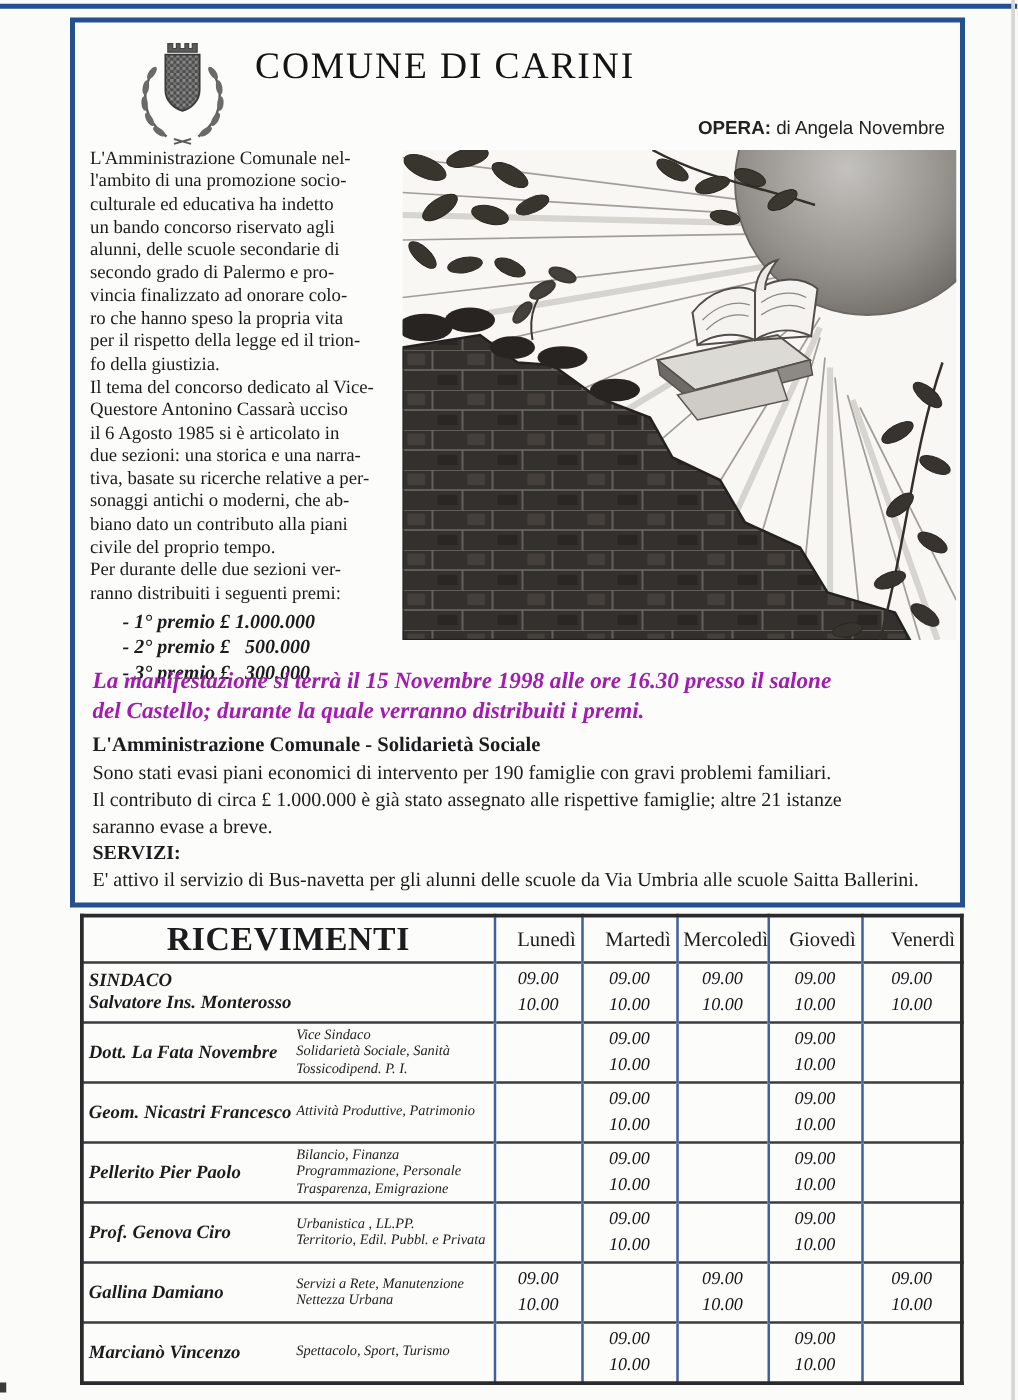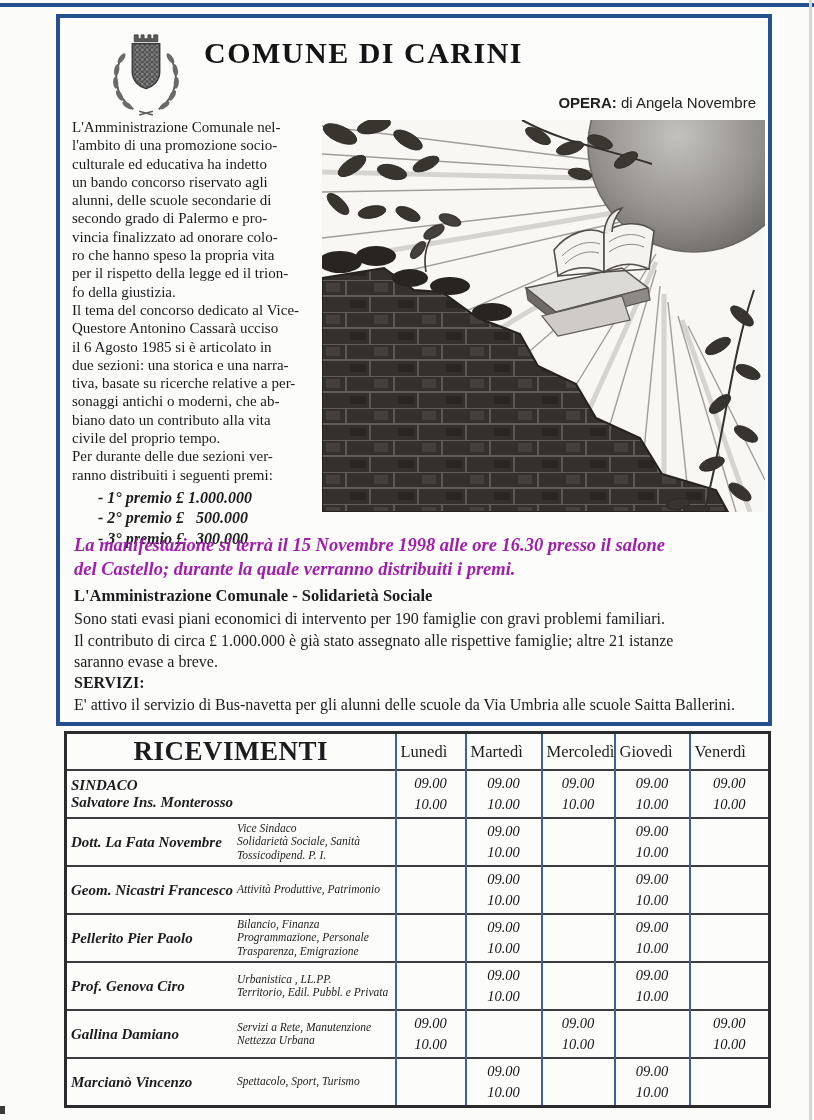--- a/index.html
+++ b/index.html
@@ -4,21 +4,21 @@
 <style>
   html,body{margin:0;padding:0;}
   body{width:814px;height:1120px;background:#e9e9e7;font-family:"Liberation Serif",serif;color:#1c1c1e;}
   .page{position:relative;width:814px;height:1120px;background:#fbfbf9;overflow:hidden;}
   .page::after{content:"";position:absolute;top:0;right:2px;width:3px;height:100%;background:#d6d6d2;}
   .top-rule{position:absolute;left:0;top:3px;width:100%;height:4px;background:#24508e;}
   .speck{position:absolute;left:0px;top:1106px;width:5px;height:8px;background:#3a3a3a;}
 
   .main-box{position:absolute;left:56px;top:14px;width:708px;height:704px;border:4px solid #24508e;background:#fcfcfa;}
   .crest{position:absolute;left:42px;top:10px;width:88px;height:92px;}
-  .doc-title{position:absolute;left:144px;top:18px;font-size:30px;font-weight:bold;letter-spacing:1.5px;color:#141416;}
+  .doc-title{position:absolute;left:144px;top:18px;font-size:30px;font-weight:normal;letter-spacing:1.5px;color:#141416;}
   .opera-line{position:absolute;right:12px;top:76px;font-family:"Liberation Sans",sans-serif;font-size:15px;color:#222;}
   .opera-line .lbl{font-weight:bold;}
 
   .left-col{position:absolute;left:12px;top:100px;width:254px;}
   .para div{font-size:15px;line-height:18.3px;white-space:pre;color:#1b1b1d;}
   .prizes{margin-top:4px;padding-left:26px;}
   .prizes div{font-size:16px;line-height:20.5px;font-weight:bold;font-style:italic;white-space:pre;}
 
   .artwork{position:absolute;left:262px;top:102px;width:443px;height:392px;}
 
@@ -30,21 +30,21 @@
   .solid-body div{font-size:16px;line-height:21.5px;}
   .servizi-heading{position:absolute;left:14px;top:656px;font-size:16px;font-weight:bold;}
   .servizi-text{position:absolute;left:14px;top:678px;width:690px;font-size:16px;}
 
   .table-wrap{position:absolute;left:64px;top:731px;width:704px;}
   table.ricev{width:704px;border-collapse:collapse;table-layout:fixed;border:3px solid #2b2b2e;background:#fcfcfa;}
   table.ricev th,table.ricev td{border-left:2px solid #3f5f9e;border-top:2px solid #3b3b40;padding:2px 4px;vertical-align:middle;}
   table.ricev th:first-child,table.ricev td:first-child{border-left:none;}
   table.ricev thead th{border-top:none;}
   th.t-title{font-size:27px;font-weight:bold;letter-spacing:.5px;text-align:center;padding:2px 0 4px 0;}
-  th.t-day{font-size:16.5px;font-weight:normal;text-align:left;}
+  th.t-day{font-size:16.5px;font-weight:normal;text-align:right;}
   td.who{padding:4px 6px;}
   .who-flex{display:flex;align-items:center;min-height:30px;}
   .names{width:166px;flex:none;}
   .nm{font-size:15px;font-weight:bold;font-style:italic;line-height:17px;}
   .roles{flex:1;font-size:11.5px;font-style:italic;line-height:13.5px;white-space:pre-line;color:#222;}
   td.slot{text-align:center;font-size:14.5px;font-style:italic;line-height:21px;white-space:pre-line;color:#15151a;}
 </style>
 </head>
 <body>
 
@@ -100,21 +100,21 @@
           <div>per il rispetto della legge ed il trion-</div>
           <div>fo della giustizia.</div>
         </div>
       <div class="para">
           <div>Il tema del concorso dedicato al Vice-</div>
           <div>Questore Antonino Cassarà ucciso</div>
           <div>il 6 Agosto 1985 si è articolato in</div>
           <div>due sezioni: una storica e una narra-</div>
           <div>tiva, basate su ricerche relative a per-</div>
           <div>sonaggi antichi o moderni, che ab-</div>
-          <div>biano dato un contributo alla vita</div>
+          <div>biano dato un contributo alla piani</div>
           <div>civile del proprio tempo.</div>
         </div>
       <div class="para">
           <div>Per durante delle due sezioni ver-</div>
           <div>ranno distribuiti i seguenti premi:</div>
         </div>
       <div class="prizes">
           <div>- 1° premio £ 1.000.000</div>
           <div>- 2° premio £   500.000</div>
           <div>- 3° premio £   300.000</div>

